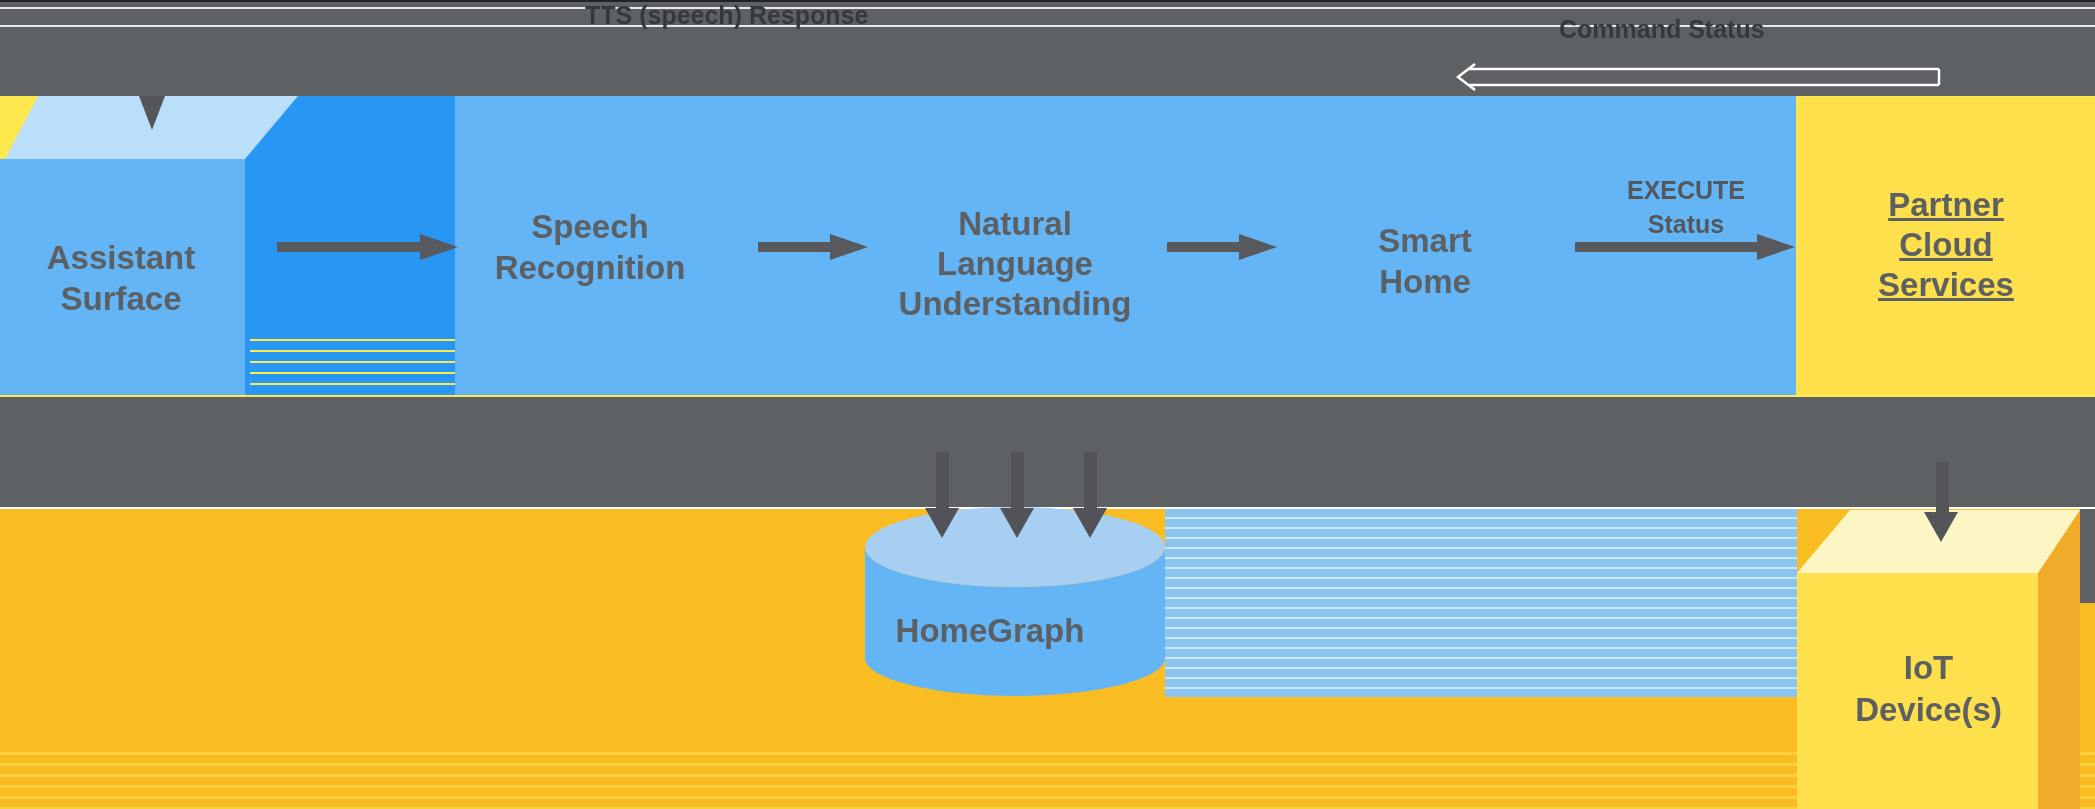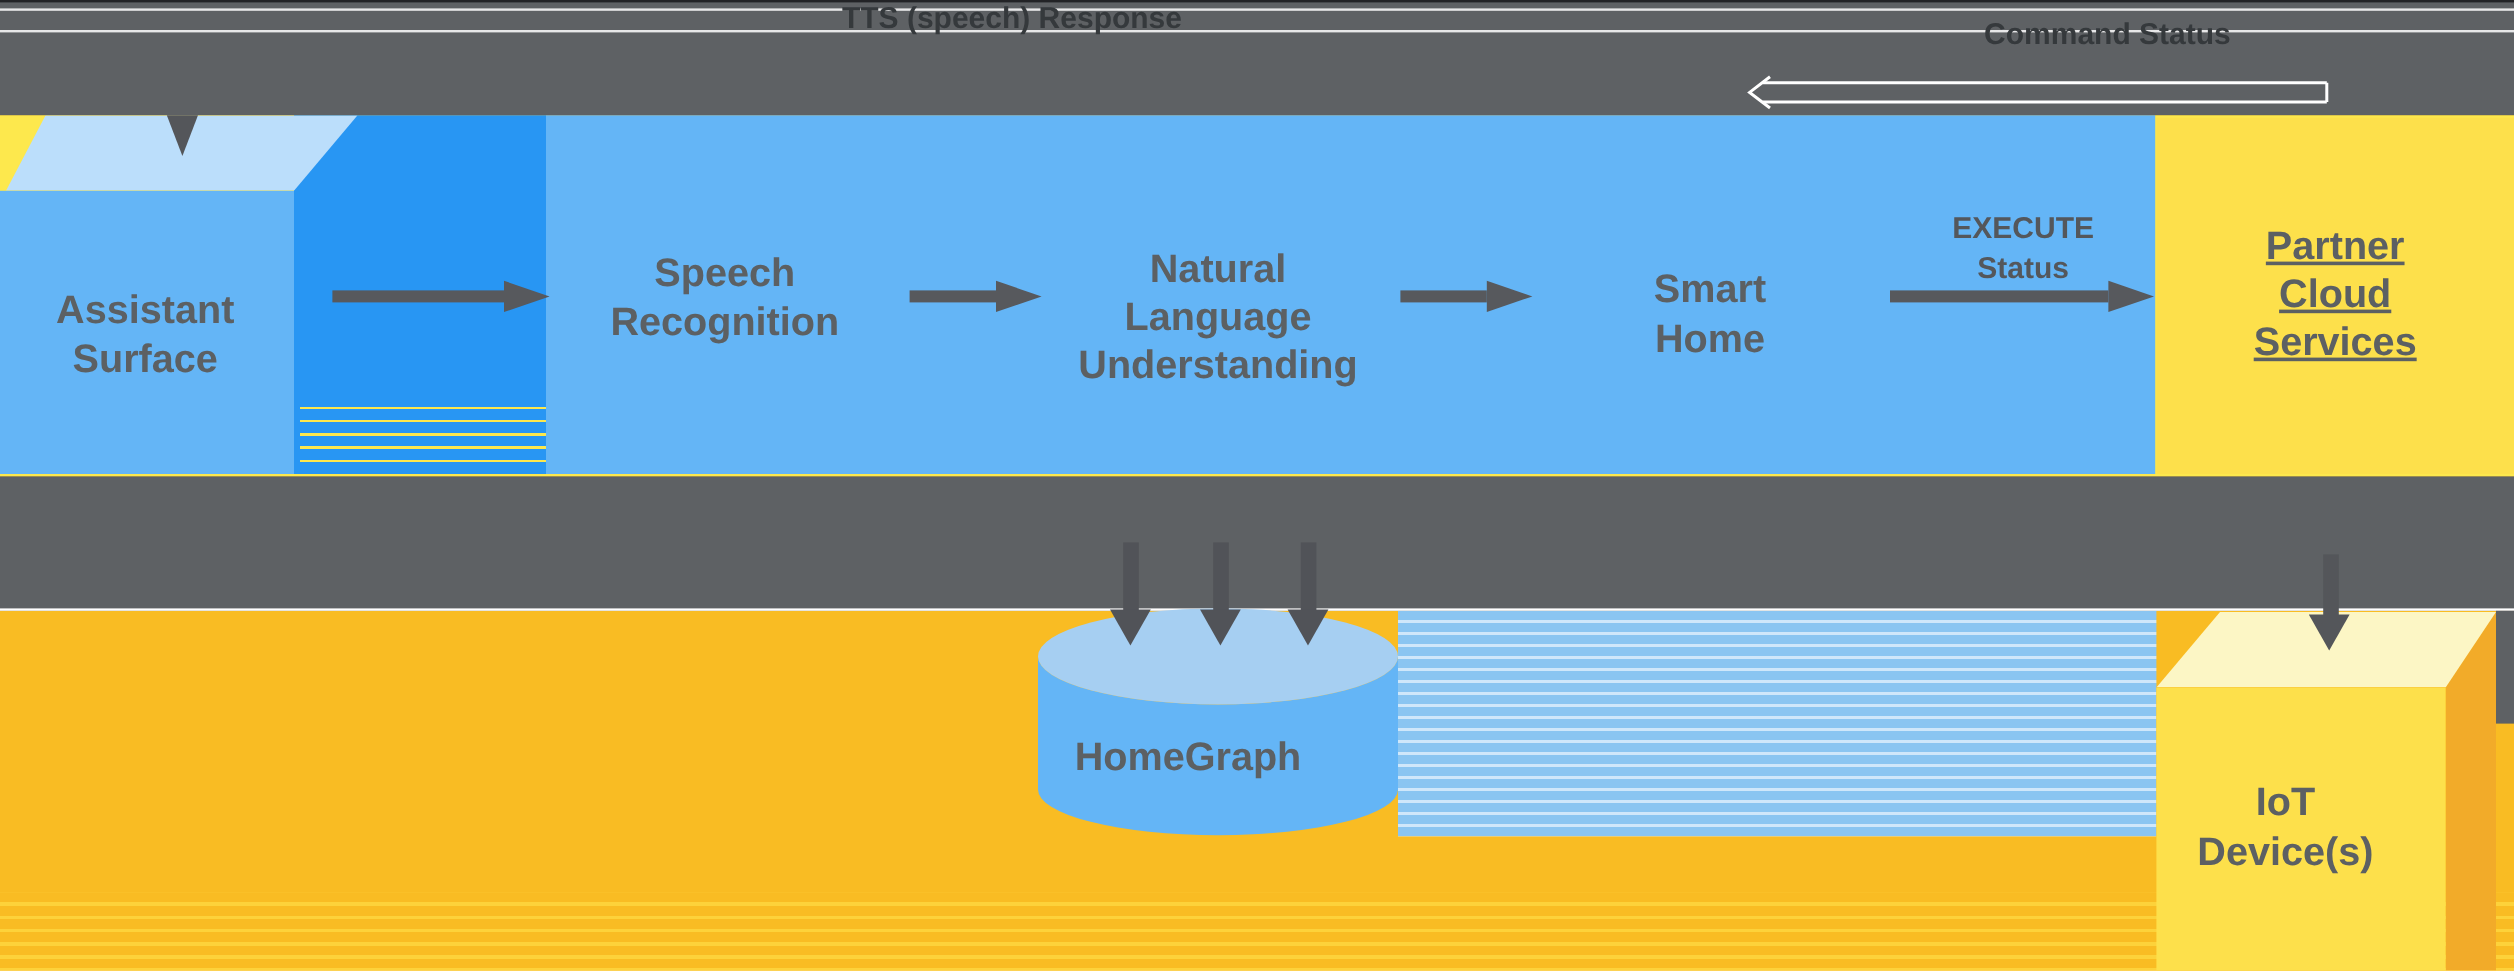--- a/index.html
+++ b/index.html
@@ -33,21 +33,21 @@
   .partner-box{left:1797px;top:98px;width:298px;height:297px;background:#fde04b;}
   .iot-top{left:1797px;top:510px;width:283px;height:63px;background:#fcf6c5;
     clip-path:polygon(0px 63px, 53px 0px, 283px 0px, 241px 63px);}
   .iot-side{left:2038px;top:510px;width:42px;height:299px;background:#f2ab29;
     clip-path:polygon(0px 63px, 42px 0px, 42px 299px, 0px 299px);}
   .iot-front{left:1797px;top:573px;width:241px;height:236px;background:#fde04b;}
   
   .lbl{white-space:pre-line;text-align:center;font-weight:bold;color:#5c6063;}
   .lbl-33{font-size:33px;line-height:41px;}
   .lbl-33b{font-size:33px;line-height:40px;}
-  .band-lbl{font-size:25px;line-height:26px;font-weight:bold;color:#35393c;text-align:right;}
+  .band-lbl{font-size:25px;line-height:26px;font-weight:bold;color:#35393c;text-align:left;}
   .edge-lbl{font-size:25px;line-height:34px;font-weight:bold;color:#54575b;text-align:center;white-space:pre-line;}
   
   .shaft{height:10px;background:#57595d;top:242px;}
   .head-r{width:0;height:0;top:234px;
     border-top:13px solid transparent;border-bottom:13px solid transparent;border-left:38px solid #57595d;}
   .vshaft{width:13px;background:#515358;}
   .head-d{width:0;height:0;
     border-left:17px solid transparent;border-right:17px solid transparent;border-top:30px solid #515358;}
   .notch{width:0;height:0;left:139px;top:96px;
     border-left:13px solid transparent;border-right:13px solid transparent;border-top:34px solid #54565a;}
@@ -62,21 +62,21 @@
   <div class="abs big-rect"></div>
   <div class="abs deep-band"></div>
   <div class="abs deep-band-stripes"></div>
 
   <div class="abs assistant-top"></div>
   <div class="abs assistant-front"></div>
   <div class="abs notch"></div>
   <div class="abs lbl lbl-33" style="left:16px;top:237px;width:210px;">Assistant
 Surface</div>
 
-  <div class="abs lbl lbl-33" style="left:454px;top:206px;width:300px;">Speech
+  <div class="abs lbl lbl-33" style="left:440px;top:206px;width:300px;">Speech
 Recognition</div>
   <div class="abs lbl lbl-33b" style="left:815px;top:204px;width:400px;">Natural
 Language
 Understanding</div>
   <div class="abs lbl lbl-33" style="left:1325px;top:220px;width:200px;">Smart
 Home</div>
 
   <div class="abs partner-box"></div>
   <div class="abs lbl lbl-33b" style="left:1797px;top:185px;width:298px;text-decoration:underline;">Partner
 Cloud
@@ -114,21 +114,21 @@
   <div class="abs vshaft" style="left:1011px;top:452px;height:60px;"></div>
   <div class="abs head-d" style="left:1000px;top:508px;"></div>
   <div class="abs vshaft" style="left:1084px;top:452px;height:60px;"></div>
   <div class="abs head-d" style="left:1073px;top:508px;"></div>
 
   <div class="abs iot-side"></div>
   <div class="abs iot-top"></div>
   <div class="abs iot-front"></div>
   <div class="abs vshaft" style="left:1936px;top:462px;height:54px;background:#54565a;"></div>
   <div class="abs head-d" style="left:1924px;top:512px;border-top-color:#54565a;"></div>
-  <div class="abs lbl" style="left:1797px;top:647px;width:215px;font-size:33px;line-height:42px;">IoT
+  <div class="abs lbl" style="left:1797px;top:647px;width:215px;font-size:33px;line-height:42px;padding-left:24px;">IoT
 Device(s)</div>
 
   <div class="abs top-band"></div>
   <div class="abs top-edge"></div>
   <div class="abs band-line" style="top:7px;"></div>
   <div class="abs band-line" style="top:25px;"></div>
   <div class="abs band-lbl" style="left:585px;top:2px;width:400px;">TTS (speech) Response</div>
   <div class="abs band-lbl" style="left:1559px;top:4px;width:300px;margin-top:12px;">Command Status</div>
   <svg class="abs" style="left:1455px;top:62px;" width="495" height="30" viewBox="0 0 495 30">
     <polyline points="20,2 3,15 20,28" fill="none" stroke="#ffffff" stroke-width="2.5"></polyline>

